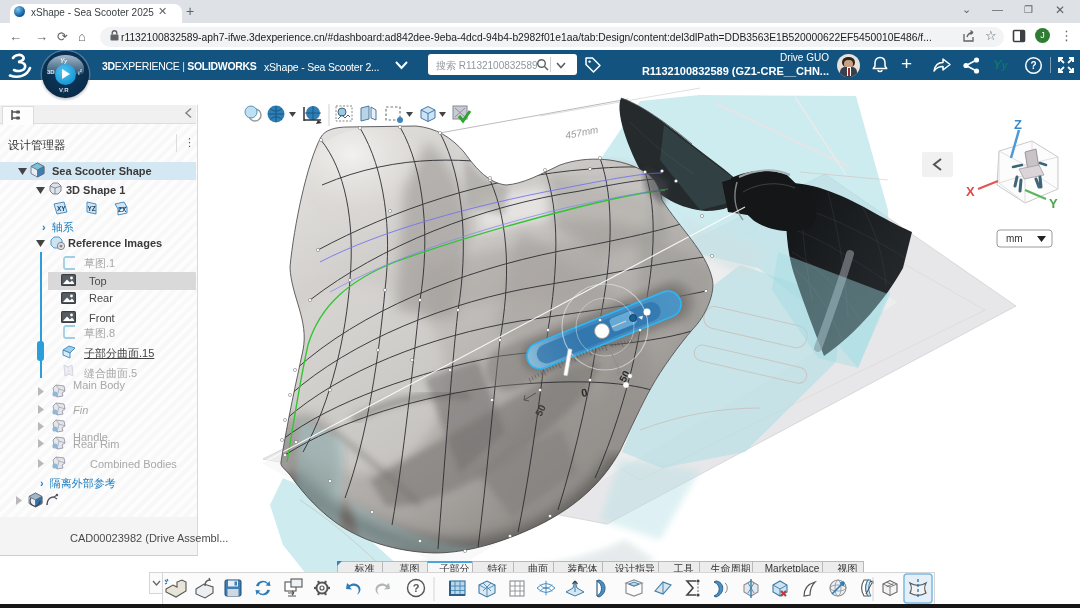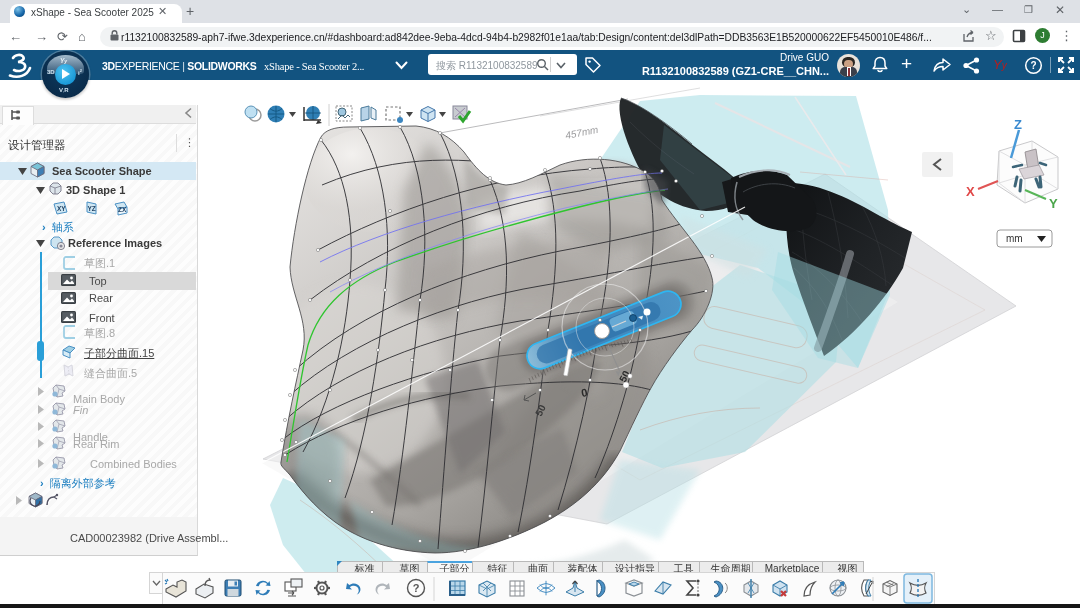--- a/index.html
+++ b/index.html
@@ -78,21 +78,21 @@
   <div class="abs" style="left:42px;top:51px;width:47px;height:47px;border-radius:50%;background:radial-gradient(circle at 50% 42%,#0e3a5f,#0a2c4b 70%,#082440);box-shadow:0 0 0 1.5px rgba(255,255,255,0.25), 0 1px 3px rgba(0,0,0,0.4);"></div>
   <div class="abs" style="left:47px;top:55px;width:37px;height:19px;border-radius:19px 19px 4px 4px/14px 14px 3px 3px;background:linear-gradient(180deg,rgba(190,210,225,0.85),rgba(120,150,175,0.35));"></div>
   <div class="abs" style="left:55px;top:64px;width:21px;height:21px;border-radius:50%;background:radial-gradient(circle at 40% 35%,#4fc3f1,#1b9ad8 70%,#1286c4);"></div>
   <div class="abs" style="left:62px;top:68.5px;width:0;height:0;border-left:8px solid #fff;border-top:5.5px solid transparent;border-bottom:5.5px solid transparent;"></div>
   <div class="abs" style="left:47px;top:69px;color:#cfe2ef;font-size:6px;font-weight:bold;">3D</div>
   <div class="abs" style="left:78px;top:68px;color:#cfe2ef;font-size:6px;font-weight:bold;">i<span style="font-size:4px;vertical-align:super;">2</span></div>
   <div class="abs" style="left:59px;top:87px;color:#cfe2ef;font-size:6px;font-weight:bold;">V<span style="font-size:4px;">,</span>R</div>
   <div class="abs" style="left:60px;top:57px;color:#e8f2f8;font-size:6.5px;font-style:italic;font-weight:bold;">Y<span style="font-size:5px;">y</span></div>
 
   <div class="abs" style="left:102px;top:60px;color:#fff;font-size:10.5px;letter-spacing:-0.3px;"><b>3D</b>EXPERIENCE <span style="opacity:.85">|</span> <b>SOLIDWORKS</b></div>
-  <div class="abs" style="left:264px;top:60.5px;color:#fff;font-size:10.5px;letter-spacing:-0.2px;font-family:Liberation Serif, serif;">xShape - Sea Scooter 2...</div>
+  <div class="abs" style="left:264px;top:60.5px;color:#fff;font-size:10.5px;letter-spacing:-0.2px;">xShape - Sea Scooter 2...</div>
   <svg class="abs" style="left:395px;top:61px;" width="13" height="9" viewBox="0 0 13 9">
     <path d="M1.5,1.5 L6.5,7 L11.5,1.5" stroke="#fff" stroke-width="2" fill="none" stroke-linecap="round"></path>
   </svg>
 
   <div class="abs" style="left:428px;top:54px;width:149px;height:21px;background:#fff;border-radius:3px;"></div>
   <div class="abs" style="left:436px;top:59px;color:#8f979e;font-size:10px;">搜索 R1132100832589</div>
   <svg class="abs" style="left:536px;top:58px;" width="13" height="13" viewBox="0 0 13 13">
     <circle cx="5.5" cy="5.5" r="3.8" stroke="#5a6268" stroke-width="1.4" fill="none"></circle>
     <line x1="8.5" y1="8.5" x2="12" y2="12" stroke="#5a6268" stroke-width="1.4"></line>
   </svg>
@@ -124,21 +124,21 @@
   <div class="abs" style="left:901px;top:53px;color:#fff;font-size:19px;font-weight:300;">+</div>
   <svg class="abs" style="left:932px;top:56px;" width="20" height="18" viewBox="0 0 20 18">
     <path d="M2,15 C3,9 7,6.5 11,6.5 L11,3 L18,8.5 L11,14 L11,10.5 C7.5,10.5 4.5,11.5 2,15 Z" stroke="#fff" stroke-width="1.5" fill="none" stroke-linejoin="round"></path>
   </svg>
   <svg class="abs" style="left:962px;top:56px;" width="19" height="19" viewBox="0 0 19 19">
     <circle cx="14.5" cy="4" r="2.6" fill="#fff"></circle>
     <circle cx="14.5" cy="15" r="2.6" fill="#fff"></circle>
     <circle cx="4" cy="9.5" r="2.6" fill="#fff"></circle>
     <path d="M14.5,4 L4,9.5 L14.5,15" stroke="#fff" stroke-width="1.6" fill="none"></path>
   </svg>
-  <div class="abs" style="left:993px;top:57px;color:#b91c1c;font-size:13px;font-style:italic;font-weight:normal;">Y<span style="font-size:10px;">y</span></div>
+  <div class="abs" style="left:993px;top:57px;color:#0f766e;font-size:13px;font-style:italic;font-weight:bold;">Y<span style="font-size:10px;">y</span></div>
   <svg class="abs" style="left:1024px;top:56px;" width="19" height="19" viewBox="0 0 19 19">
     <circle cx="9.5" cy="9.5" r="7.8" stroke="#fff" stroke-width="1.5" fill="none"></circle>
     <text x="9.5" y="13" font-size="10" font-weight="bold" fill="#fff" text-anchor="middle" font-family="Liberation Sans">?</text>
   </svg>
   <div class="abs" style="left:1050px;top:57px;width:1px;height:16px;background:rgba(255,255,255,0.45);"></div>
   <svg class="abs" style="left:1057px;top:56px;" width="18" height="18" viewBox="0 0 18 18" fill="#fff">
     <path d="M1,1 L6,1 L6,3 L3,3 L3,6 L1,6 Z"></path>
     <path d="M17,1 L17,6 L15,6 L15,3 L12,3 L12,1 Z"></path>
     <path d="M1,17 L1,12 L3,12 L3,15 L6,15 L6,17 Z"></path>
     <path d="M17,17 L12,17 L12,15 L15,15 L15,12 L17,12 Z"></path>
@@ -182,21 +182,21 @@
     <path d="M0,0 L9,0 L4.5,7 Z" fill="#444"></path>
   </svg>
   <div class="trow" style="left:68px;top:234px;font-weight:bold;color:#3a3a3a;">Reference Images</div>
   <div class="trow dis" style="left:84px;top:254px;">草图.1</div>
   <div class="trow" style="left:89px;top:272px;color:#4a4a4a;">Top</div>
   <div class="trow" style="left:89px;top:289px;color:#4a4a4a;">Rear</div>
   <div class="trow" style="left:89px;top:309px;color:#4a4a4a;">Front</div>
   <div class="trow dis" style="left:84px;top:324px;">草图.8</div>
   <div class="trow" style="left:84px;top:344px;color:#444;text-decoration:underline;text-align:right;">子部分曲面.15</div>
   <div class="trow dis" style="left:84px;top:364px;">缝合曲面.5</div>
-  <div class="trow dis" style="left:73px;top:390px;">Main Body</div>
+  <div class="trow dis" style="left:73px;top:376px;">Main Body</div>
   <div class="trow dis" style="left:73px;top:401px;font-style:italic;">Fin</div>
   <div class="trow dis" style="left:73px;top:428px;">Handle</div>
   <div class="trow dis" style="left:73px;top:435px;">Rear Rim</div>
   <div class="trow dis" style="left:90px;top:455px;">Combined Bodies</div>
   <div class="trow blu" style="left:40px;top:474px;font-weight:bold;">›&nbsp;&nbsp;<span style="font-weight:normal;color:#1d7fc0;">隔离外部参考</span></div>
   <div class="trow" style="left:70px;top:492px;color:#4a4a4a;margin-top:37px;">CAD00023982 (Drive Assembl...</div>
 
   <svg class="abs" id="treeicons" style="left:0;top:105px;" width="196" height="403">
     <defs>
       <g id="gcube">

